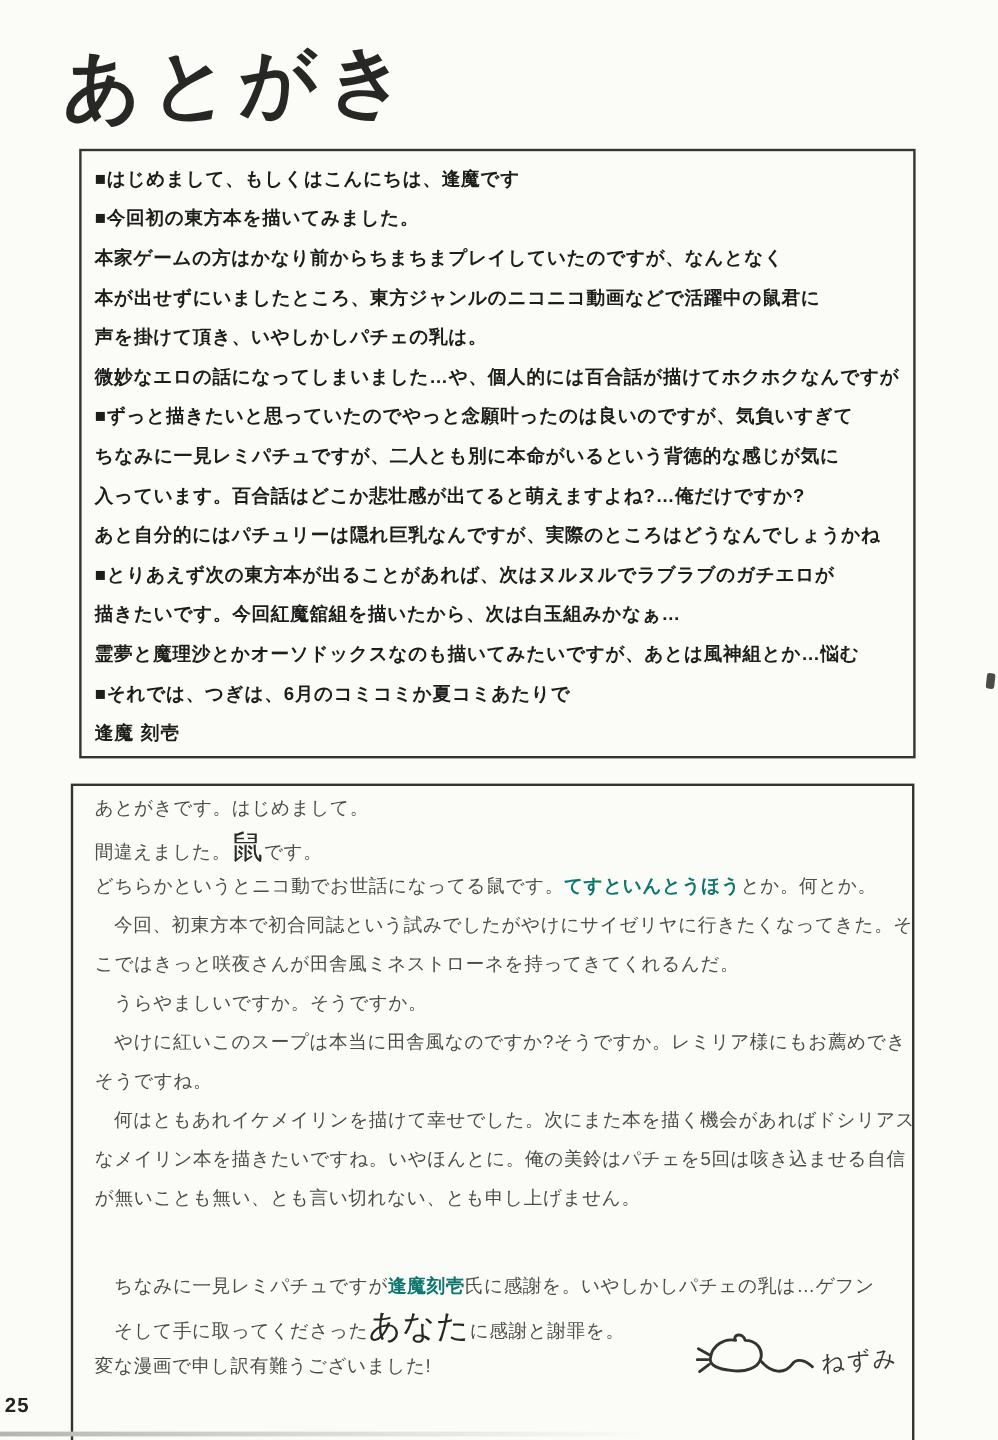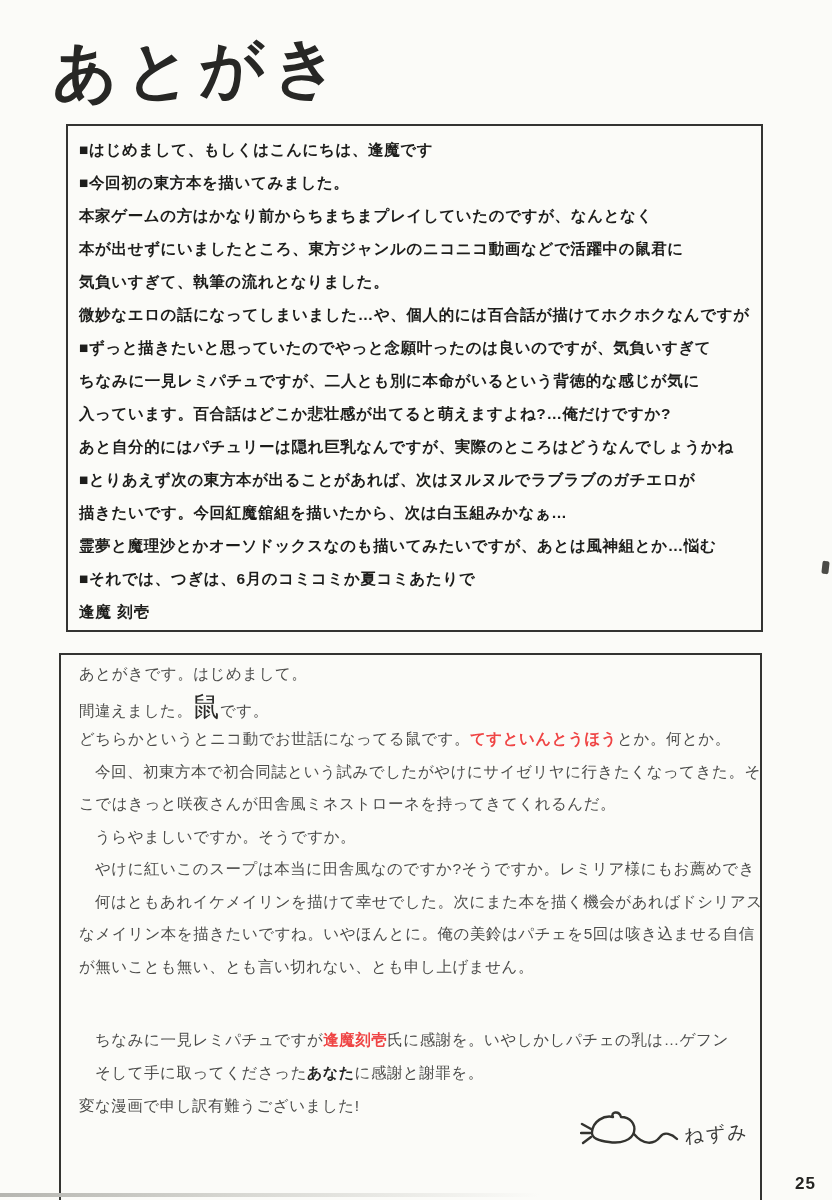--- a/index.html
+++ b/index.html
@@ -61,25 +61,25 @@
     letter-spacing:0.5px;
     white-space:nowrap;
   }
   .box2 .big-kanji{
     font-size:27px;
     color:#2b2b29;
     font-family:"DejaVu Serif","Liberation Serif",serif;
   }
   .box2 .bold-seg{
     font-weight:bold;
-    color:#ef4444;
+    color:#0f766e;
   }
   .box2 .big-bold-seg{
-    font-size:15px;
-    font-weight:bold;
+    font-size:27px;
+    font-weight:normal;
     color:#262624;
   }
   .box2 .thanks-block{
     margin-top:40px;
   }
   .box2 .thanks-block p{
     height:33px;line-height:33px;
   }
   .mouse-sign{
     position:absolute;
@@ -94,22 +94,22 @@
     font-size:19px;
     color:#3a3a38;
     letter-spacing:2px;
     transform:rotate(-4deg) translateY(4px);
     font-family:"DejaVu Serif","Liberation Serif",serif;
   }
   .page-number{
     position:absolute;
     left:0;right:0;
     top:1158px;
-    margin:16px;
-    text-align:right;
+    margin:4px;
+    text-align:left;
     font-size:17px;
     font-weight:bold;
     color:#242422;
     letter-spacing:1px;
   }
   .scan-bottom-bar{
     position:absolute;
     left:0;top:1193px;
     width:540px;height:4px;
     background:linear-gradient(to right,#b5b5b0,#d8d8d3 45%,rgba(216,216,211,0) 100%);
@@ -126,41 +126,42 @@
 </head>
 <body>
 
 <h1 class="page-title">あとがき</h1>
 
 <section class="box box1">
   <p>■はじめまして、もしくはこんにちは、逢魔です</p>
   <p>■今回初の東方本を描いてみました。</p>
   <p>本家ゲームの方はかなり前からちまちまプレイしていたのですが、なんとなく</p>
   <p>本が出せずにいましたところ、東方ジャンルのニコニコ動画などで活躍中の鼠君に</p>
-  <p>気負いすぎて、執筆の流れとなりました。</p>
+  <p>声を掛けて頂き、いやしかしパチェの乳は。</p>
   <p>微妙なエロの話になってしまいました…や、個人的には百合話が描けてホクホクなんですが</p>
   <p>■ずっと描きたいと思っていたのでやっと念願叶ったのは良いのですが、気負いすぎて</p>
   <p>ちなみに一見レミパチュですが、二人とも別に本命がいるという背徳的な感じが気に</p>
   <p>入っています。百合話はどこか悲壮感が出てると萌えますよね?…俺だけですか?</p>
   <p>あと自分的にはパチュリーは隠れ巨乳なんですが、実際のところはどうなんでしょうかね</p>
   <p>■とりあえず次の東方本が出ることがあれば、次はヌルヌルでラブラブのガチエロが</p>
   <p>描きたいです。今回紅魔舘組を描いたから、次は白玉組みかなぁ…</p>
   <p>霊夢と魔理沙とかオーソドックスなのも描いてみたいですが、あとは風神組とか…悩む</p>
   <p>■それでは、つぎは、6月のコミコミか夏コミあたりで</p>
   <p class="signature">逢魔 刻壱</p>
 </section>
 
 <section class="box box2">
   <p>あとがきです。はじめまして。</p>
   <p><span>間違えました。</span><span class="big-kanji">鼠</span><span>です。</span></p>
   <p><span>どちらかというとニコ動でお世話になってる鼠です。</span><span class="bold-seg">てすといんとうほう</span><span>とか。何とか。</span></p>
   <p>　今回、初東方本で初合同誌という試みでしたがやけにサイゼリヤに行きたくなってきた。そ</p>
   <p>こではきっと咲夜さんが田舎風ミネストローネを持ってきてくれるんだ。</p>
   <p>　うらやましいですか。そうですか。</p>
   <p>　やけに紅いこのスープは本当に田舎風なのですか?そうですか。レミリア様にもお薦めでき</p>
+  <p>そうですね。</p>
   <p>　何はともあれイケメイリンを描けて幸せでした。次にまた本を描く機会があればドシリアス</p>
   <p>なメイリン本を描きたいですね。いやほんとに。俺の美鈴はパチェを5回は咳き込ませる自信</p>
   <p>が無いことも無い、とも言い切れない、とも申し上げません。</p>
 
   <div class="thanks-block">
     <p><span>　ちなみに一見レミパチュですが</span><span class="bold-seg">逢魔刻壱</span><span>氏に感謝を。いやしかしパチェの乳は…ゲフン</span></p>
     <p><span>　そして手に取ってくださった</span><span class="big-bold-seg">あなた</span><span>に感謝と謝罪を。</span></p>
     <p>変な漫画で申し訳有難うございました!</p>
   </div>
 

